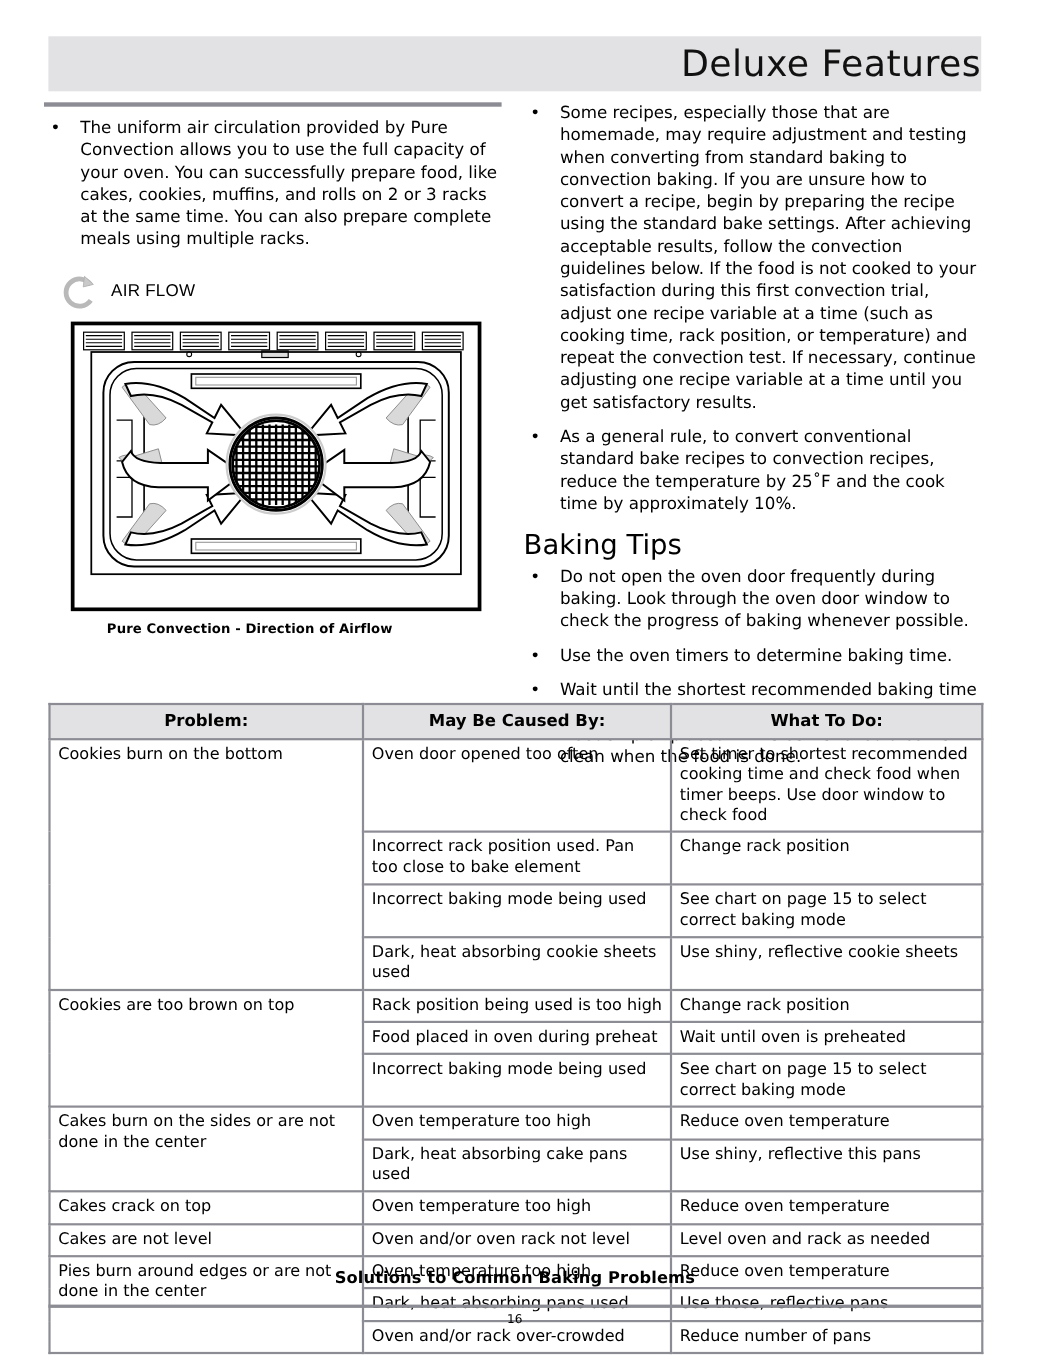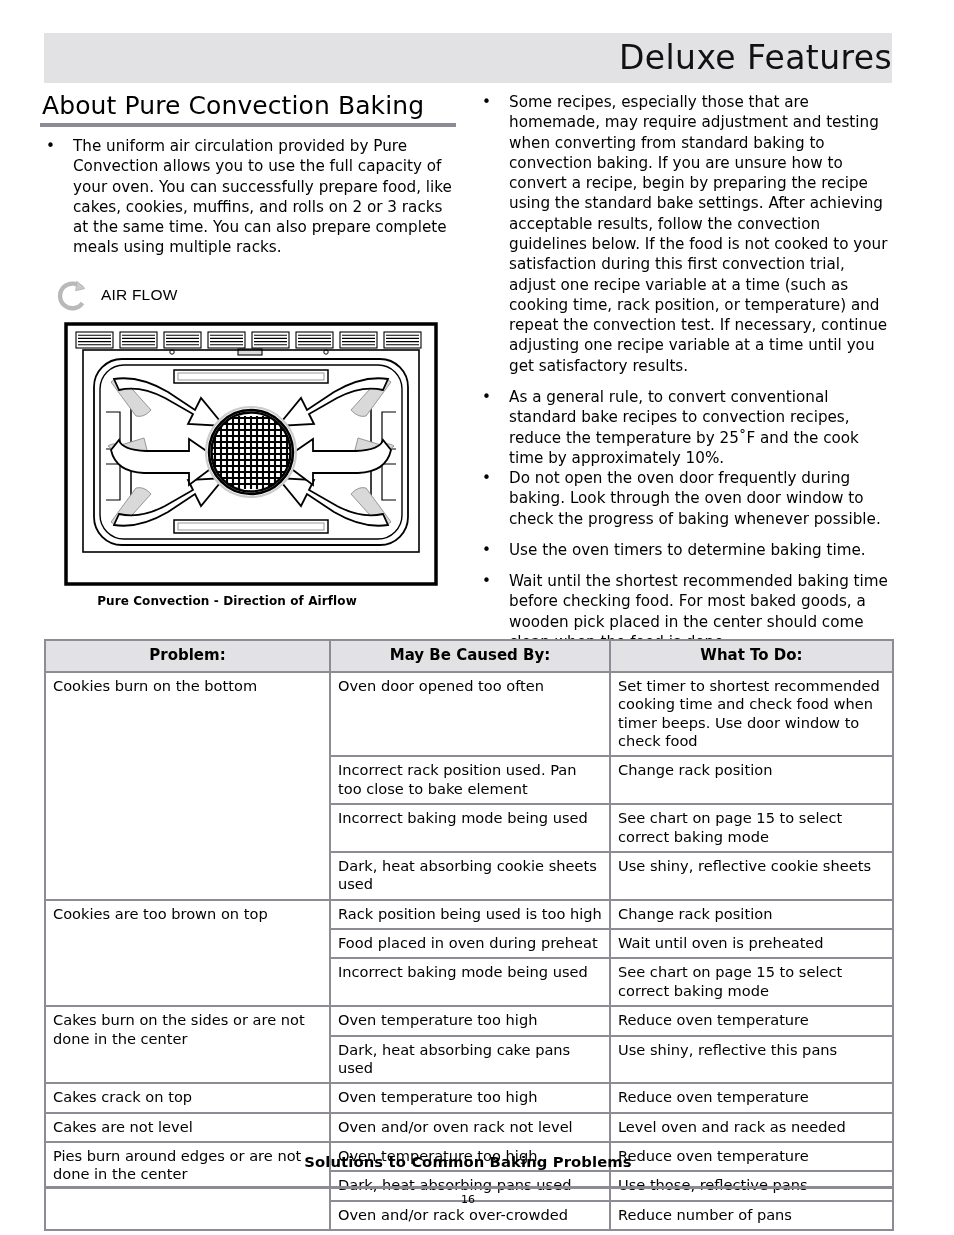--- a/index.html
+++ b/index.html
@@ -188,21 +188,20 @@
   }
 </style>
 </head>
 <body>
 
 <div class="page-header-band"></div>
 <div class="page-header-title">Deluxe Features</div>
 
 <div class="col-left">
 
-  <h2 class="section-heading">About Pure Convection Baking</h2>
   <div class="heading-rule short"></div>
 
   <ul class="bullets">
     <li>
       <span class="bullet-dot">•</span>
       <span>The uniform air circulation provided by Pure Convection allows you to use the full capacity of your oven. You can successfully prepare food, like cakes, cookies, muffins, and rolls on 2 or 3 racks at the same time. You can also prepare complete meals using multiple racks.</span>
     </li>
   </ul>
 
   <div class="airflow-row">
@@ -376,20 +375,21 @@
     <li>
       <span class="bullet-dot">•</span>
       <span>Some recipes, especially those that are homemade, may require adjustment and testing when converting from standard baking to convection baking. If you are unsure how to convert a recipe, begin by preparing the recipe using the standard bake settings. After achieving acceptable results, follow the convection guidelines below. If the food is not cooked to your satisfaction during this first convection trial, adjust one recipe variable at a time (such as cooking time, rack position, or temperature) and repeat the convection test. If necessary, continue adjusting one recipe variable at a time until you get satisfactory results.</span>
     </li>
     <li>
       <span class="bullet-dot">•</span>
       <span>As a general rule, to convert conventional standard bake recipes to convection recipes, reduce the temperature by 25˚F and the cook time by approximately 10%.</span>
     </li>
   </ul>
 
+  <h2 class="section-heading-right" style="margin-top:14px;">Baking Tips</h2>
 
   <ul class="bullets">
     <li>
       <span class="bullet-dot">•</span>
       <span>Do not open the oven door frequently during baking. Look through the oven door window to check the progress of baking whenever possible.</span>
     </li>
     <li>
       <span class="bullet-dot">•</span>
       <span>Use the oven timers to determine baking time.</span>
     </li>

